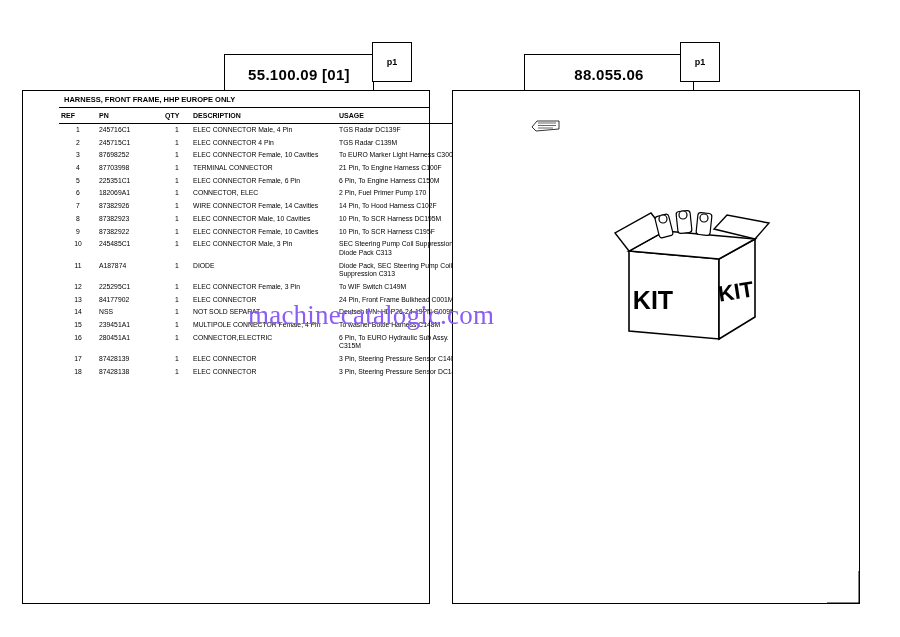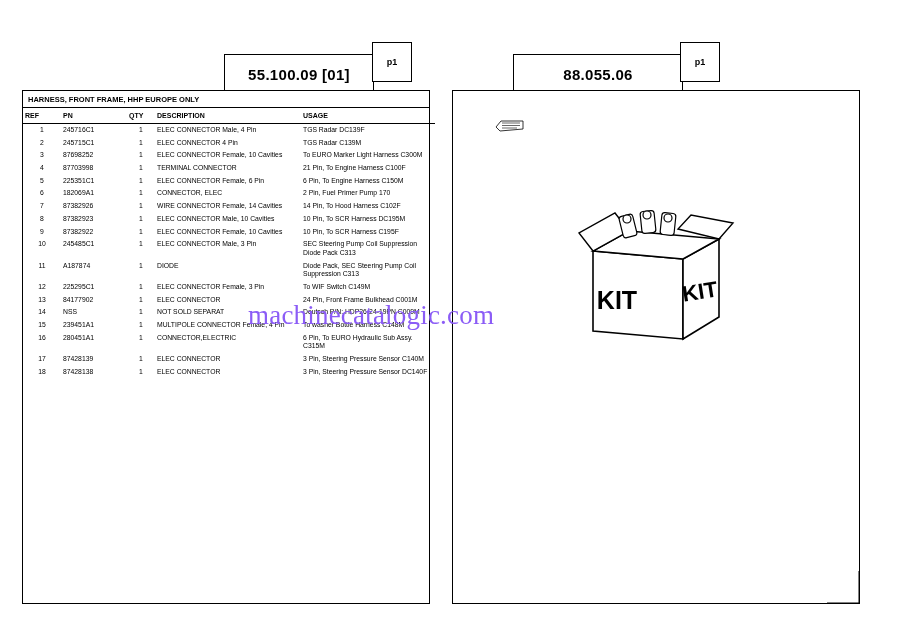--- a/index.html
+++ b/index.html
@@ -67,37 +67,38 @@
     height: 38px;
     border: 1.5px solid #000;
     background: #fff;
     display: flex;
     align-items: center;
     justify-content: center;
     font-size: 9px;
     font-weight: bold;
   }
   .panel-right .title-box {
-    left: 61px;
+    left: 72px;
     width: 168px;
     text-align: center;
   }
   .panel-right .page-box {
     left: 228px;
   }
 
   .body-box {
     position: absolute;
     left: 0;
     top: 56px;
     width: 408px;
     height: 514px;
     border: 1.2px solid #000;
     background: #fff;
     box-sizing: border-box;
+    padding-left: 36px;
   }
 
   .section-title {
     height: 17px;
     border-bottom: 1.2px solid #000;
     display: flex;
     align-items: center;
     padding-left: 5px;
     font-size: 7.5px;
     font-weight: bold;

